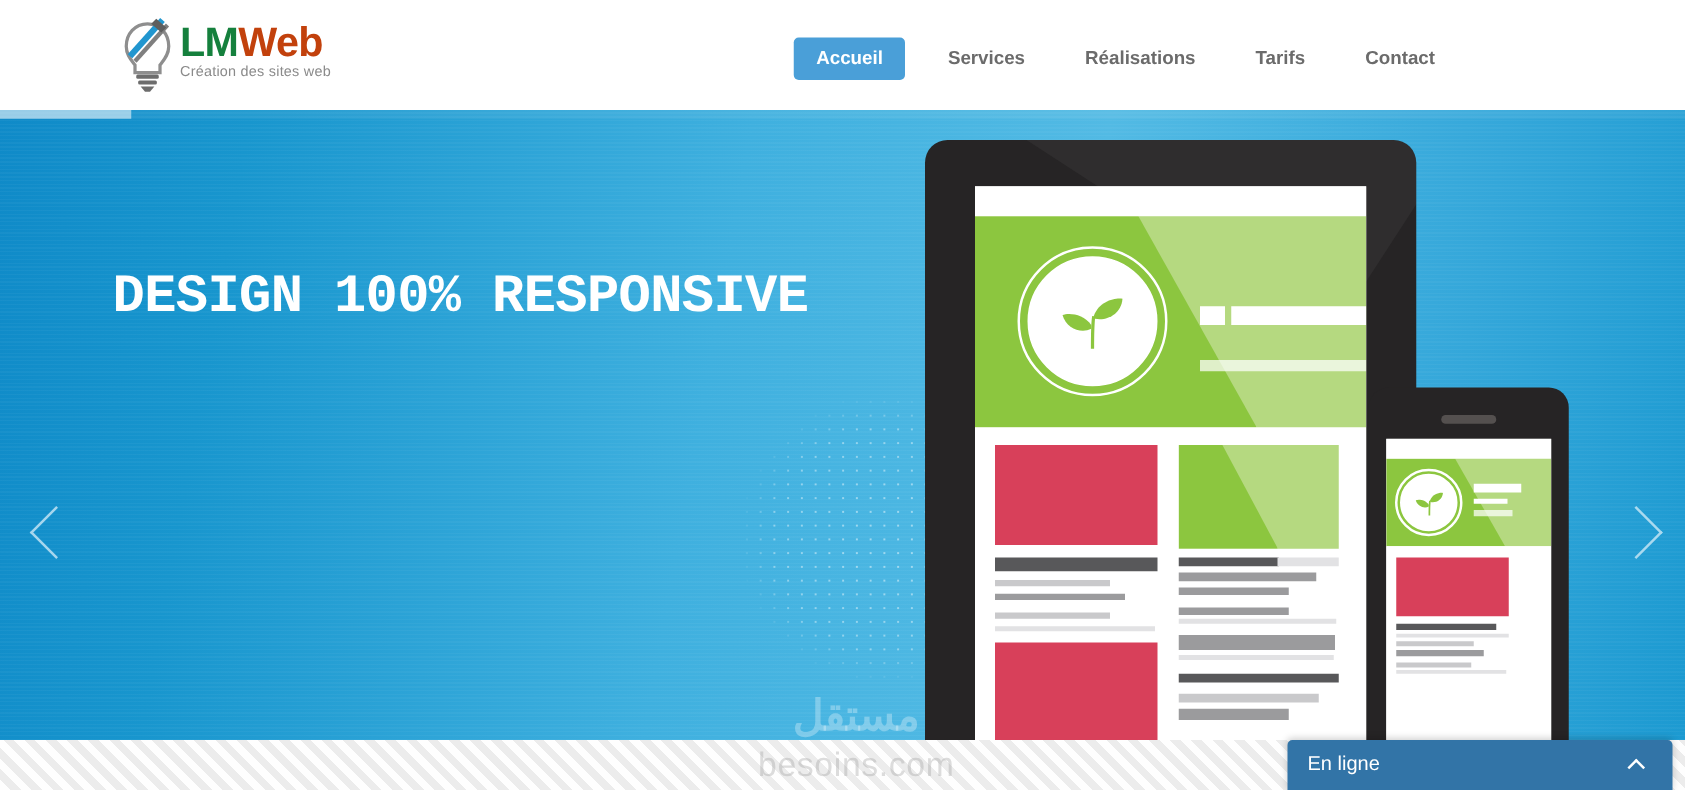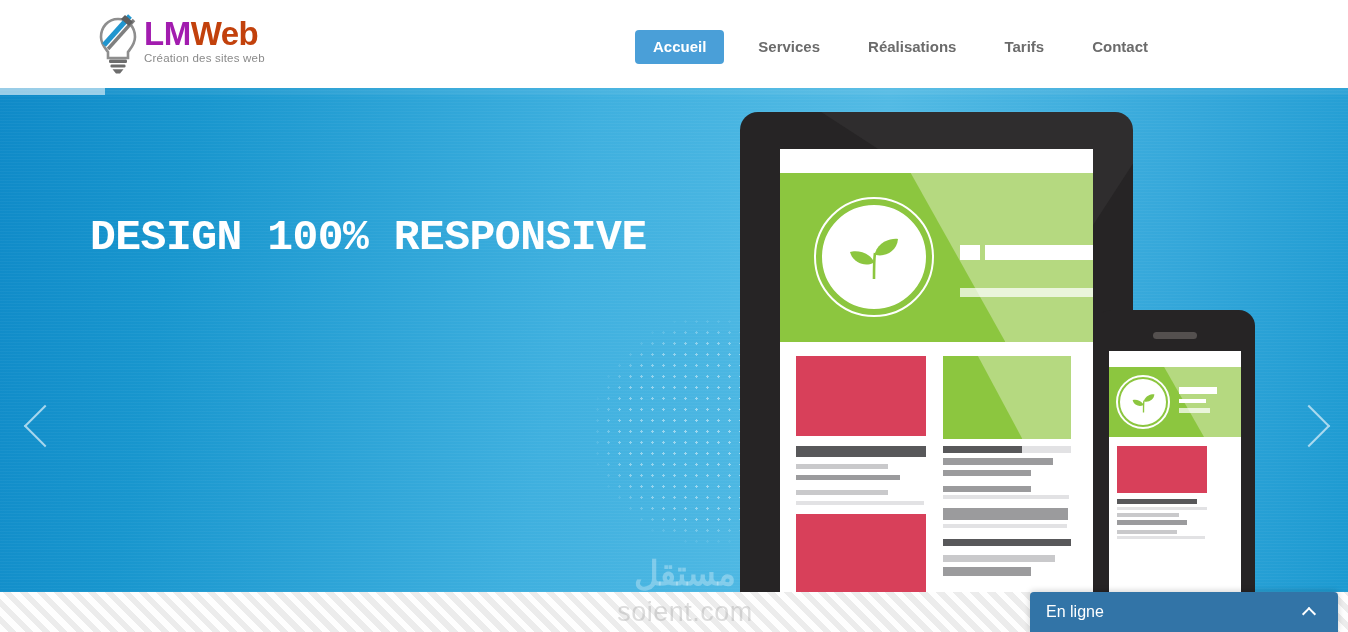--- a/index.html
+++ b/index.html
@@ -19,21 +19,21 @@
   .logo-wrap {
     position: absolute; left: 96px; top: 13px;
     display: flex; align-items: flex-start;
   }
   .bulb { width: 44px; height: 62px; position: relative; flex: 0 0 auto; }
   .logo-text { margin-left: 4px; margin-top: 4px; }
   .logo-main {
     font-size: 33px; font-weight: bold; letter-spacing: -0.5px;
     line-height: 34px; white-space: nowrap;
   }
-  .logo-lm { color: #a21caf; }
+  .logo-lm { color: #15803d; }
   .logo-web { color: #c2410c; }
   .logo-tag {
     font-size: 11.5px; color: #8a8a8a; 
     text-align: right; margin-top: 1px; letter-spacing: 0.2px;
   }
 
   .nav {
     position: absolute; right: 176px; top: 30px;
     display: flex; align-items: center; gap: 0px;
   }
@@ -343,21 +343,21 @@
     <div class="arrow right">
       <span></span>
     </div>
 
   </section>
 
   <div class="below"></div>
 
   <div class="watermark">
     <div class="wm-ar">مستقل</div>
-    <div class="wm-en">soient.com</div>
+    <div class="wm-en">besoins.com</div>
   </div>
 
   <div class="chat">
     <div class="chat-label">En ligne</div>
     <div class="chat-caret">
       <span></span>
     </div>
   </div>
 
 </div>

